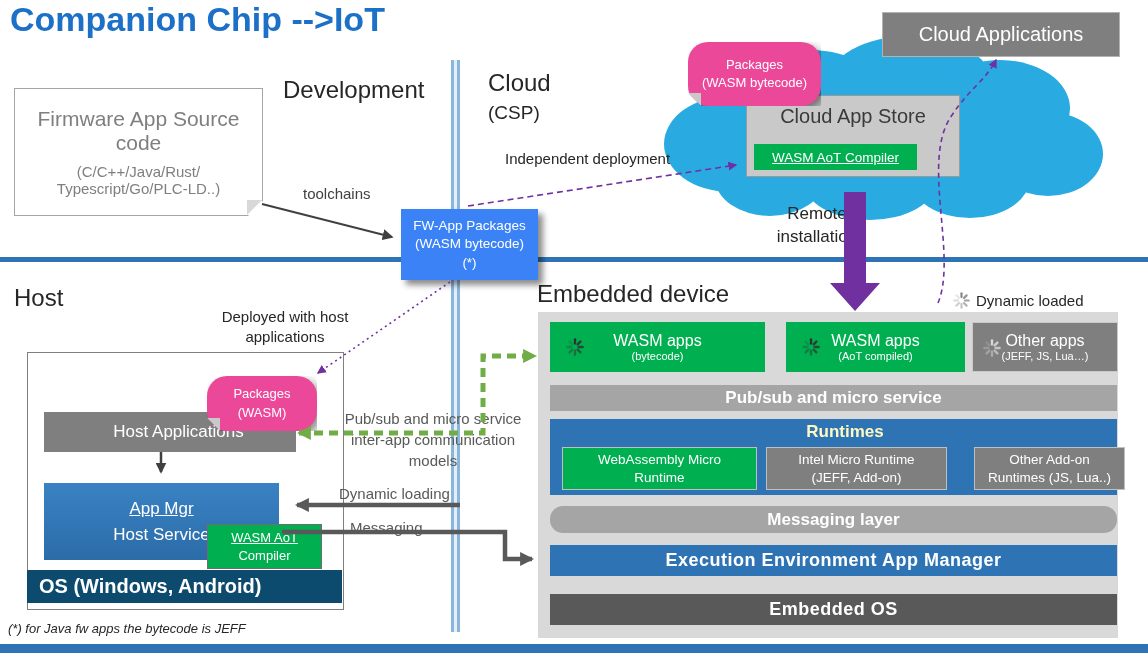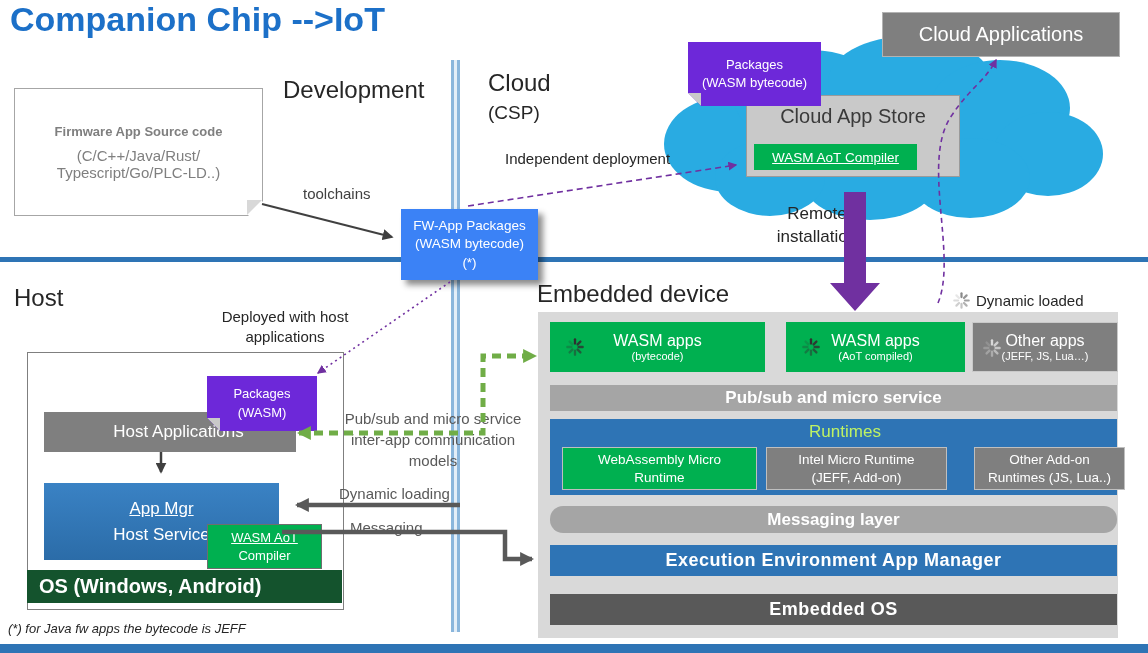--- a/index.html
+++ b/index.html
@@ -7,23 +7,23 @@
   .stage{position:relative;width:1148px;height:653px;background:#fff;overflow:hidden;}
   .abs{position:absolute;}
   .lbl{position:absolute;color:#262626;}
   .ctr{display:flex;flex-direction:column;align-items:center;justify-content:center;text-align:center;}
   .bar{position:absolute;color:#fff;font-weight:bold;display:flex;align-items:center;justify-content:center;text-align:center;}
   .graybar{background:#A5A5A5;}
   .bluebar{background:#2E74B5;}
   .darkbar{background:#595959;}
   .greenbox{background:#00B050;}
   .graybox{background:#7F7F7F;}
-  .note{position:absolute;background:#6d28d9;color:#fff;text-align:center;
+  .note{position:absolute;background:#ec4899;color:#fff;text-align:center;
         clip-path:polygon(0 0,100% 0,100% 100%,13px 100%,0 calc(100% - 13px));
-        filter:drop-shadow(4px 4px 4px rgba(0,0,0,.45));}
+        filter:drop-shadow(4px 4px 4px rgba(0,0,0,.45));border-radius:20px;}
   .note::after{content:"";position:absolute;left:0;bottom:0;width:13px;height:13px;background:#C9C9C9;
         clip-path:polygon(0 0,100% 0,100% 100%);}
   .u{text-decoration:underline;}
   .spin{display:block;}
   .appbox{position:absolute;color:#fff;display:flex;flex-direction:column;align-items:center;justify-content:center;text-align:center;}
   .appbox .spin{position:absolute;left:16px;top:16px;width:18px;height:18px;}
   .rtbox{position:absolute;color:#fff;display:flex;flex-direction:column;align-items:center;justify-content:center;text-align:center;font-size:13.5px;line-height:1.3;border:1px solid #BFBFBF;}
   svg.overlay{position:absolute;left:0;top:0;z-index:6;pointer-events:none;}
 </style>
 </head>
@@ -50,21 +50,21 @@
 
   <div class="lbl" style="left:10px;top:0px;font-size:34px;font-weight:bold;color:#1C70C8;">Companion Chip --&gt;IoT</div>
   <div class="lbl" style="left:283px;top:76px;font-size:24px;">Development</div>
   <div class="lbl" style="left:488px;top:69px;font-size:24px;">Cloud</div>
   <div class="lbl" style="left:488px;top:102px;font-size:19px;">(CSP)</div>
   <div class="lbl" style="left:14px;top:284px;font-size:24px;">Host</div>
   <div class="lbl" style="left:537px;top:280px;font-size:24px;">Embedded device</div>
 
   <div class="abs ctr" style="left:14px;top:88px;width:247px;height:126px;background:#fff;border:1.5px solid #A6A6A6;z-index:2;
               clip-path:polygon(0 0,100% 0,100% calc(100% - 15px),calc(100% - 15px) 100%,0 100%);">
-    <div style="font-size:13px;font-weight:bold;color:#7F7F7F;margin-bottom:8px;">Firmware App Source code</div>
+    <div style="font-size:21px;font-weight:normal;color:#7F7F7F;margin-bottom:8px;">Firmware App Source code</div>
     <div style="font-size:15px;color:#7F7F7F;">(C/C++/Java/Rust/</div>
     <div style="font-size:15px;color:#7F7F7F;">Typescript/Go/PLC-LD..)</div>
     <div class="abs" style="right:0;bottom:0;width:15px;height:15px;background:#D8D8D8;clip-path:polygon(0 0,100% 0,0 100%);"></div>
   </div>
 
   <div class="lbl" style="left:303px;top:185px;font-size:15px;color:#404040;">toolchains</div>
 
   <div class="abs ctr" style="left:401px;top:209px;width:137px;height:71px;background:#3b82f6;color:#fff;font-size:13.5px;line-height:1.35;z-index:3;box-shadow:5px 5px 6px rgba(0,0,0,.45);">
     <div>FW-App Packages</div>
     <div>(WASM bytecode)</div>
@@ -113,21 +113,21 @@
   <div class="abs ctr" style="left:44px;top:483px;width:235px;height:77px;background:linear-gradient(#3A82C4,#2B6CA8);color:#fff;font-size:17px;line-height:1.4;z-index:2;">
     <div class="u" style="margin-bottom:2px;">App Mgr</div>
     <div>Host Service</div>
   </div>
 
   <div class="abs ctr greenbox" style="left:207px;top:524px;width:113px;height:43px;color:#fff;font-size:13px;line-height:1.35;border:1px solid #6E6E6E;z-index:3;">
     <div class="u">WASM AoT</div>
     <div>Compiler</div>
   </div>
 
-  <div class="abs" style="left:27px;top:570px;width:315px;height:33px;background:#14532d;color:#fff;font-weight:bold;font-size:20px;line-height:33px;padding-left:12px;box-sizing:border-box;z-index:2;">
+  <div class="abs" style="left:27px;top:570px;width:315px;height:33px;background:#0c4a6e;color:#fff;font-weight:bold;font-size:20px;line-height:33px;padding-left:12px;box-sizing:border-box;z-index:2;">
     <span>OS (Windows, Android)</span>
   </div>
 
   <div class="abs" style="left:538px;top:312px;width:580px;height:326px;background:#D9D9D9;z-index:1;"></div>
 
   <div class="appbox greenbox" style="left:550px;top:322px;width:215px;height:50px;z-index:2;">
     <svg class="spin" viewBox="0 0 20 20" style="color:#303030;">
       <g stroke="currentColor" stroke-width="2.6" stroke-linecap="round">
         <line x1="10" y1="1.5" x2="10" y2="6"></line>
           <line x1="16" y1="4" x2="12.9" y2="7.1" opacity=".9"></line>
@@ -175,21 +175,21 @@
     </svg>
     <div style="font-size:16px;">Other apps</div>
     <div style="font-size:11px;">(JEFF, JS, Lua…)</div>
   </div>
 
   <div class="bar graybar" style="left:550px;top:385px;width:567px;height:26px;font-size:17px;z-index:2;">
     <span>Pub/sub and micro service</span>
   </div>
 
   <div class="abs bluebar" style="left:550px;top:419px;width:567px;height:76px;z-index:2;">
-    <div style="text-align:center;color:#bef264;font-weight:normal;font-size:17px;margin-top:3px;margin-left:23px;">Runtimes</div>
+    <div style="text-align:center;color:#fef9c3;font-weight:bold;font-size:17px;margin-top:3px;margin-left:23px;">Runtimes</div>
   </div>
   <div class="rtbox greenbox" style="left:562px;top:447px;width:193px;height:41px;z-index:3;">
     <div>WebAssembly Micro</div>
     <div>Runtime</div>
   </div>
   <div class="rtbox graybox" style="left:766px;top:447px;width:179px;height:41px;z-index:3;">
     <div>Intel Micro Runtime</div>
     <div>(JEFF, Add-on)</div>
   </div>
   <div class="rtbox graybox" style="left:956px;top:447px;width:149px;height:41px;z-index:3;margin-left:18px;">

